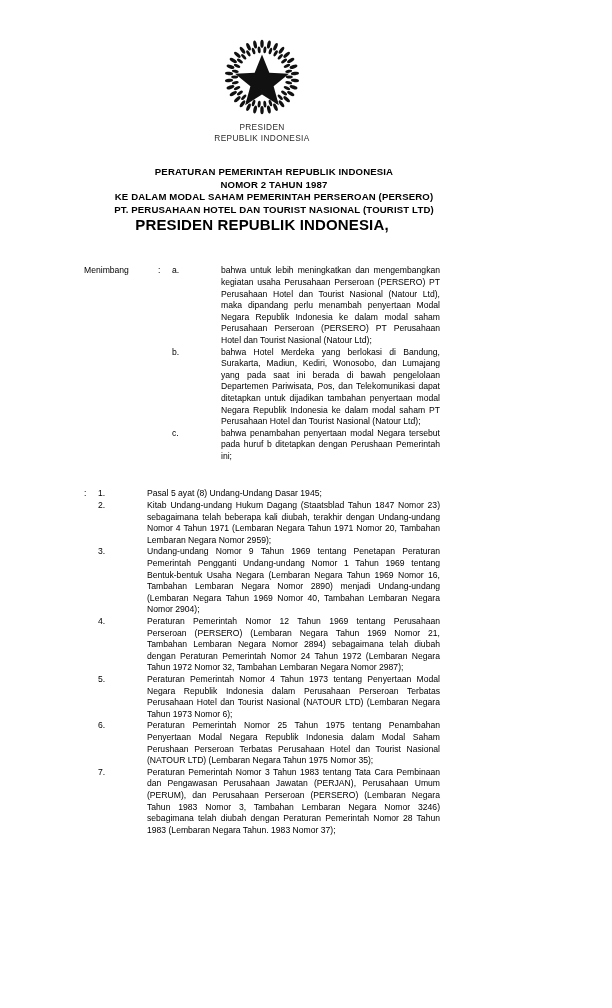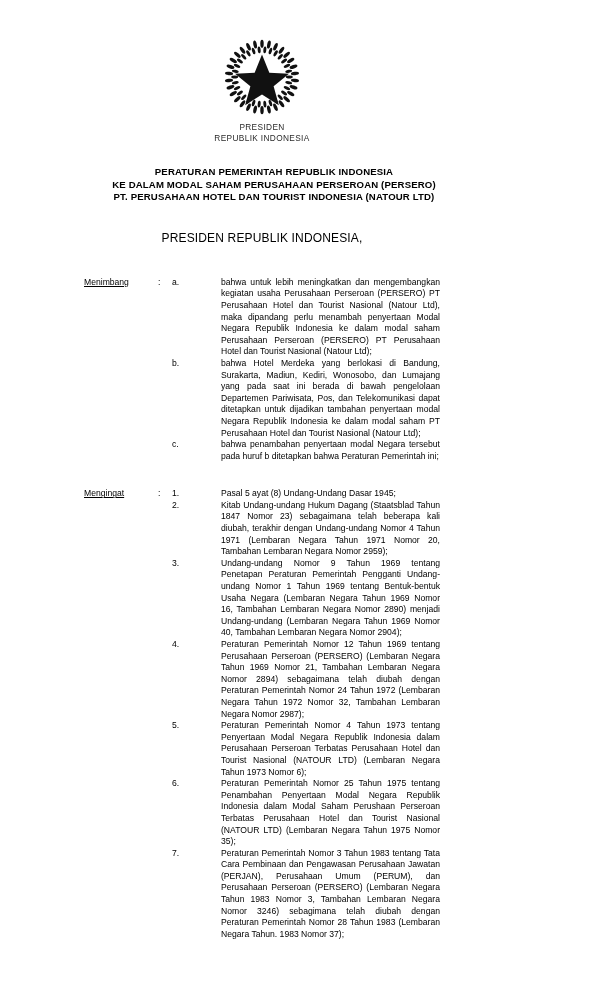--- a/index.html
+++ b/index.html
@@ -53,44 +53,42 @@
     margin-top: 22px;
     text-align: center;
     font-weight: bold;
     font-size: 9.6px;
     line-height: 12.6px;
     letter-spacing: 0.15px;
   }
   .title-block div { white-space: nowrap; padding-left: 24px; }
 
   .presiden-ri {
-    margin-top: 27px;
-    text-align: center;
-    font-weight: normal;
-    font-size: 12px;
+    text-align: center;
+    font-weight: bold;
+    font-size: 15px;
     letter-spacing: 0.15px;
   }
 
   
   .section {
     display: flex;
     margin-left: 84px;
     margin-right: 84px;
     font-size: 8.6px;
     line-height: 11.6px;
   }
   .section.menimbang { margin-top: 32px; }
   .section.mengingat { margin-top: 26px; }
 
   .sect-label {
     width: 74px;
     flex: 0 0 74px;
     font-size: 8.6px;
     line-height: 11.6px;
-    text-decoration: underline;
   }
   .sect-colon {
     width: 14px;
     flex: 0 0 14px;
     font-size: 8.6px;
     line-height: 11.6px;
   }
   .sect-items {
     flex: 1 1 auto;
   }
@@ -197,47 +195,47 @@
           <polygon points="50,21 59.4,44.6 84.6,45.9 64.9,61.8 71.6,86.2 50,72.4 28.4,86.2 35.1,61.8 15.4,45.9 40.6,44.6"></polygon>
         </g>
       </svg>
     </div>
     <div class="presiden-line first">PRESIDEN</div>
     <div class="presiden-line">REPUBLIK INDONESIA</div>
   </div>
 
   <div class="title-block">
     <div>PERATURAN PEMERINTAH REPUBLIK INDONESIA</div>
-    <div>KE DALAM MODAL SAHAM PERUSAHAAN PERSEROAN (PERSERO)</div>
-    <div>PT. PERUSAHAAN HOTEL DAN TOURIST INDONESIA (NATOUR LTD)</div>
+    <div>NOMOR 2 TAHUN 1987</div>
+    <div>KE DALAM MODAL SAHAM PEMERINTAH PERSEROAN (PERSERO)</div>
+    <div>PT. PERUSAHAAN HOTEL DAN TOURIST NASIONAL (TOURIST LTD)</div>
   </div>
 
   <div class="presiden-ri">PRESIDEN REPUBLIK INDONESIA,</div>
 
   <div class="section menimbang">
     <div class="sect-label">Menimbang</div>
     <div class="sect-colon">:</div>
     <div class="sect-items">
       <div class="item">
         <div class="item-marker">a.</div>
         <div class="item-text">bahwa untuk lebih meningkatkan dan mengembangkan kegiatan usaha Perusahaan Perseroan (PERSERO) PT Perusahaan Hotel dan Tourist Nasional (Natour Ltd), maka dipandang perlu menambah penyertaan Modal Negara Republik Indonesia ke dalam modal saham Perusahaan Perseroan (PERSERO) PT Perusahaan Hotel dan Tourist Nasional (Natour Ltd);</div>
       </div>
       <div class="item">
         <div class="item-marker">b.</div>
         <div class="item-text">bahwa Hotel Merdeka yang berlokasi di Bandung, Surakarta, Madiun, Kediri, Wonosobo, dan Lumajang yang pada saat ini berada di bawah pengelolaan Departemen Pariwisata, Pos, dan Telekomunikasi dapat ditetapkan untuk dijadikan tambahan penyertaan modal Negara Republik Indonesia ke dalam modal saham PT Perusahaan Hotel dan Tourist Nasional (Natour Ltd);</div>
       </div>
       <div class="item">
         <div class="item-marker">c.</div>
-        <div class="item-text">bahwa penambahan penyertaan modal Negara tersebut pada huruf b ditetapkan bahwa Peraturan Pemerintah ini;</div>
+        <div class="item-text">bahwa penambahan penyertaan modal Negara tersebut pada huruf b ditetapkan dengan Perushaan Pemerintah ini;</div>
       </div>
     </div>
   </div>
 
   <div class="section mengingat">
-    <div class="sect-label">Mengingat</div>
     <div class="sect-colon">:</div>
     <div class="sect-items">
       <div class="item">
         <div class="item-marker">1.</div>
         <div class="item-text">Pasal 5 ayat (8) Undang-Undang Dasar 1945;</div>
       </div>
       <div class="item">
         <div class="item-marker">2.</div>
         <div class="item-text">Kitab Undang-undang Hukum Dagang (Staatsblad Tahun 1847 Nomor 23) sebagaimana telah beberapa kali diubah, terakhir dengan Undang-undang Nomor 4 Tahun 1971 (Lembaran Negara Tahun 1971 Nomor 20, Tambahan Lembaran Negara Nomor 2959);</div>
       </div>

